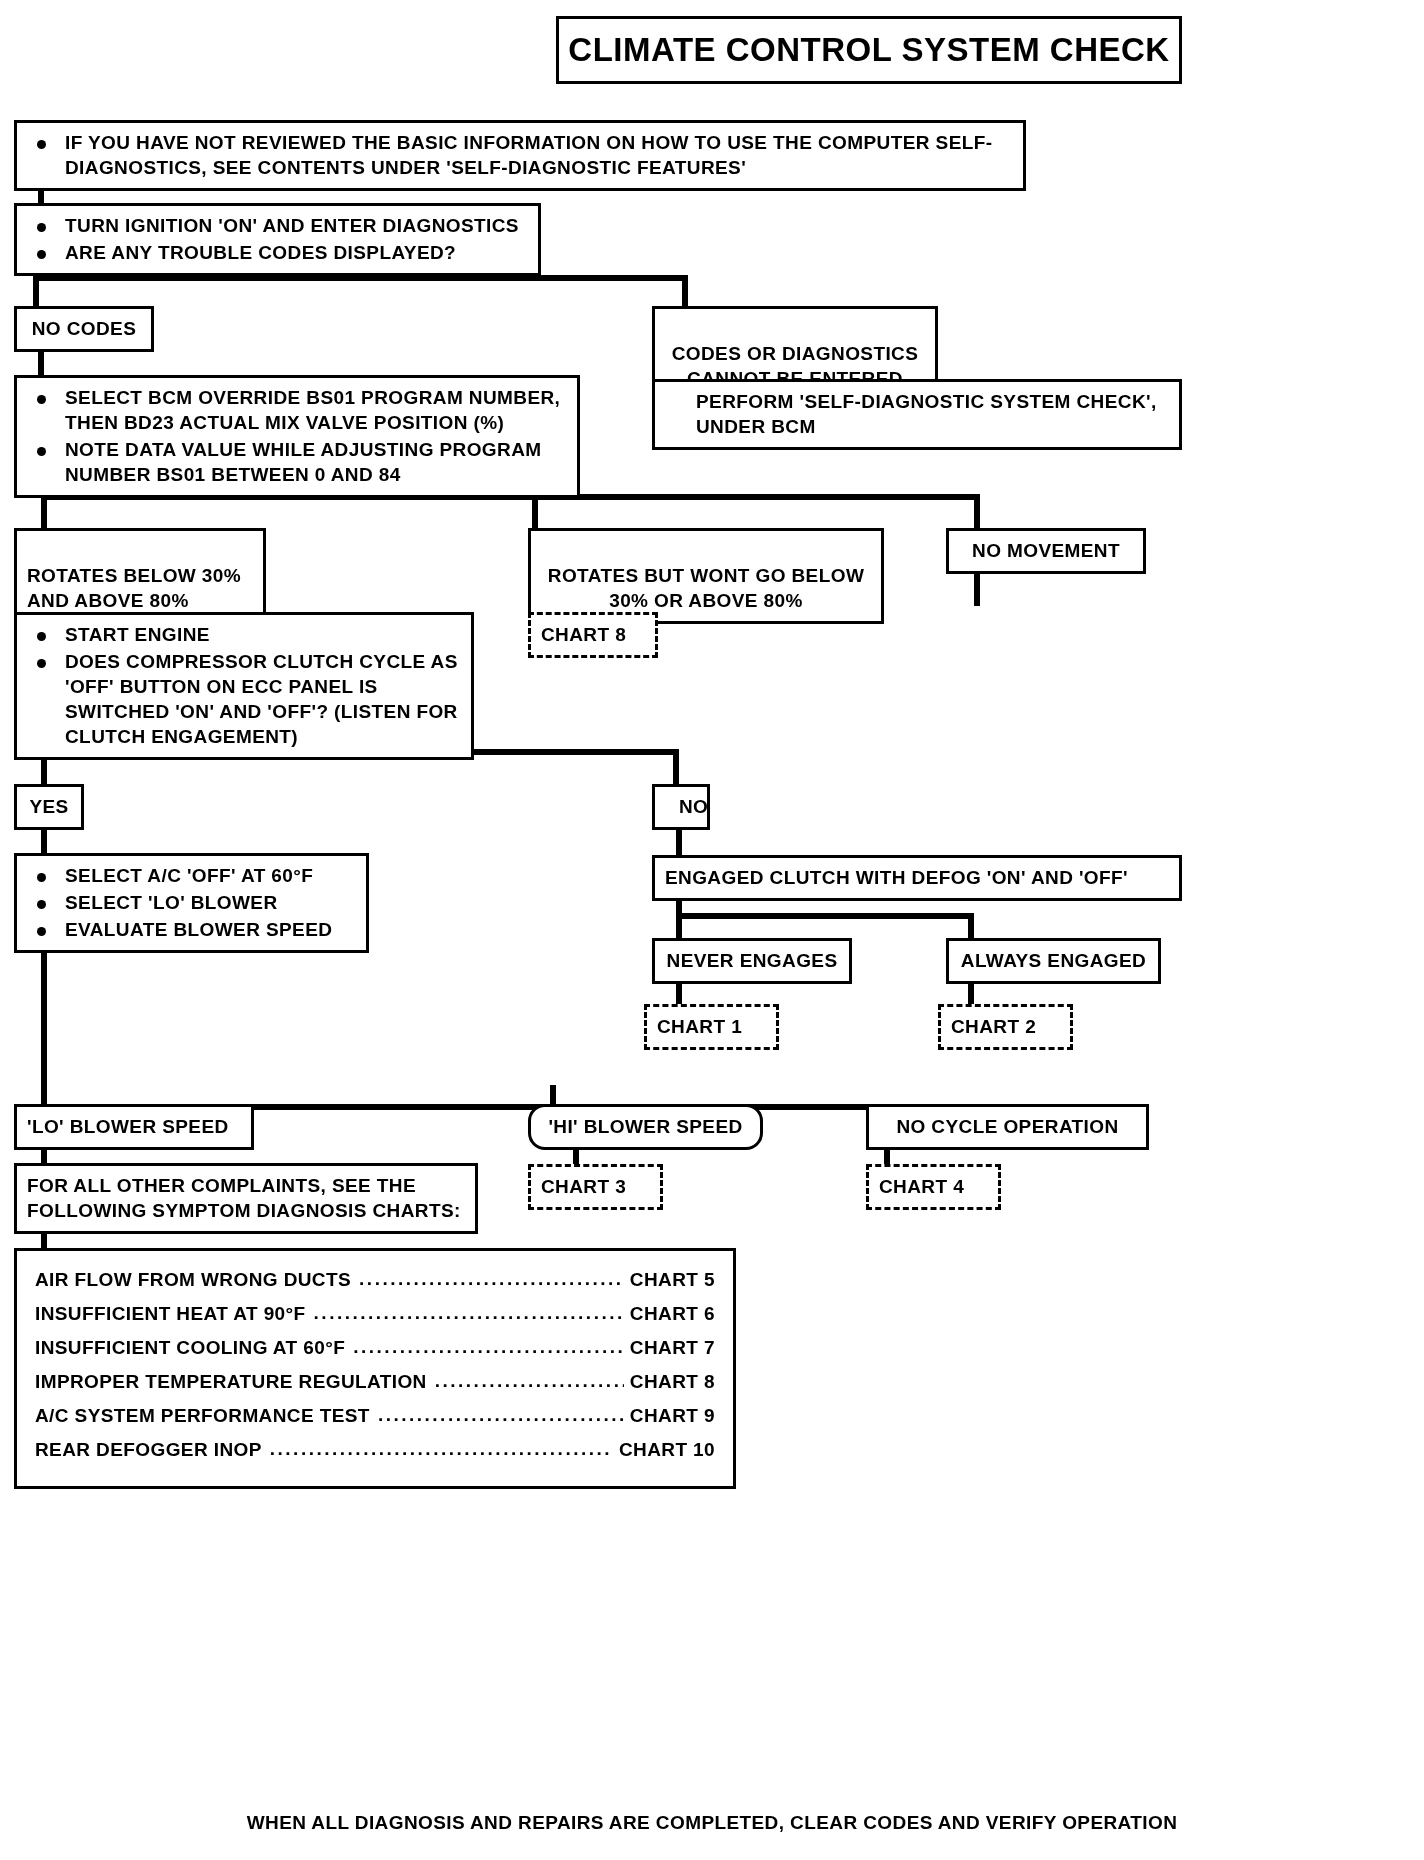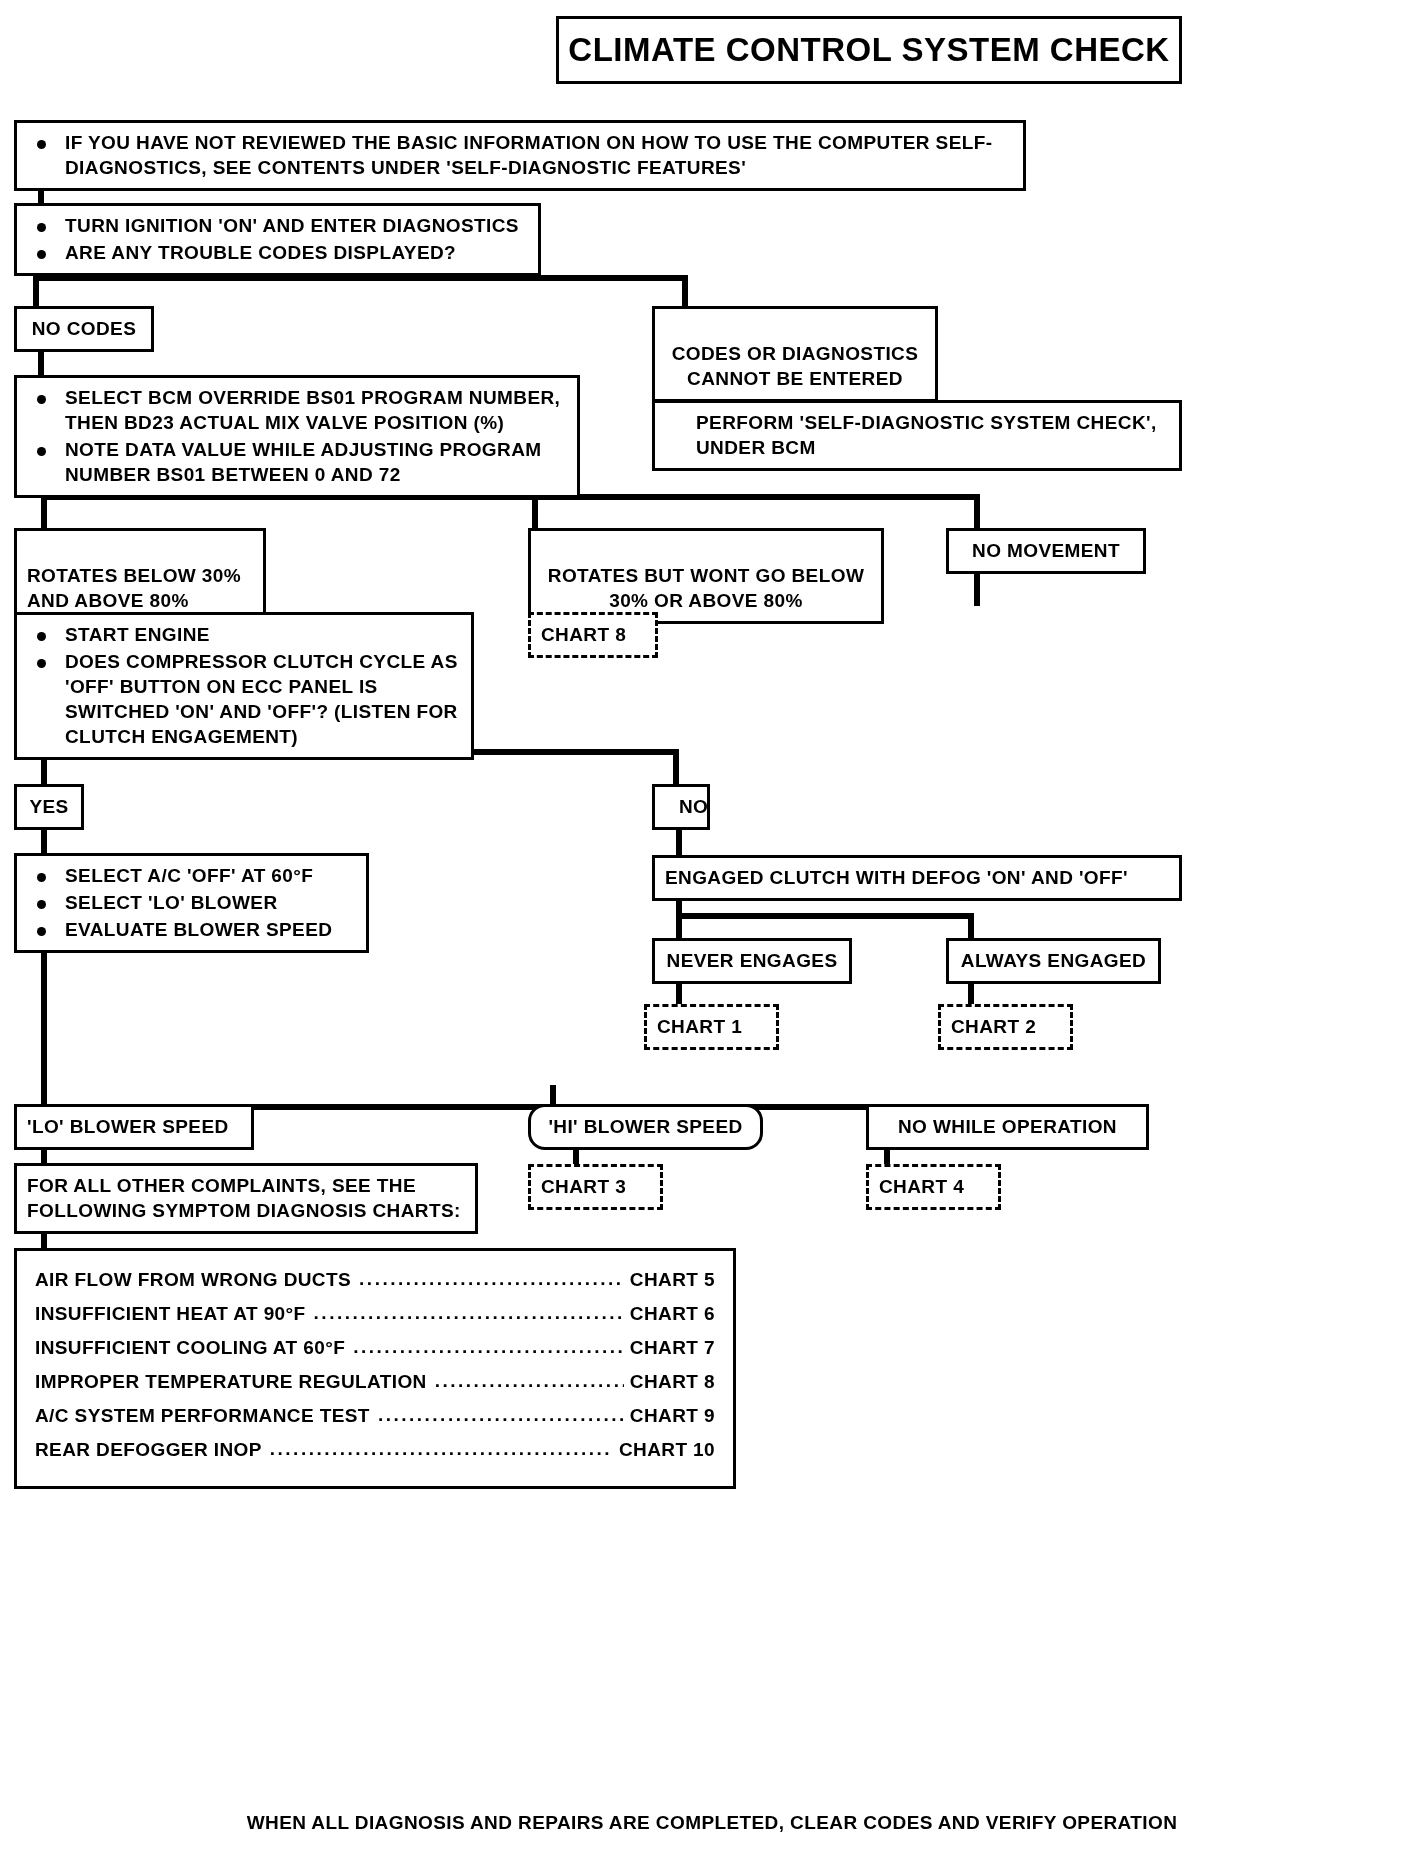--- a/index.html
+++ b/index.html
@@ -142,33 +142,33 @@
     <span>NO CODES</span>
   </div>
   <div class="ln" style="left:38px;top:340px;width:6px;height:35px;"></div>
 
   <div class="box pad ctr" style="left:652px;top:306px;width:286px;white-space:pre-line;">
     <span>CODES OR DIAGNOSTICS
 CANNOT BE ENTERED</span>
   </div>
   <div class="ln" style="left:684px;top:364px;width:6px;height:18px;"></div>
 
-  <div class="box pad" style="left:652px;top:400px;width:530px;padding-left:41px;">
+  <div class="box pad" style="left:652px;top:379px;width:530px;padding-left:41px;">
     <span>PERFORM  'SELF-DIAGNOSTIC SYSTEM CHECK', UNDER BCM</span>
   </div>
 
   <div class="box pad" style="left:14px;top:375px;width:566px;">
     <ul class="bl">
       <li>
         <span class="bullet"></span>
         <span>SELECT BCM OVERRIDE BS01 PROGRAM NUMBER, THEN BD23 ACTUAL MIX VALVE POSITION (%)</span>
       </li>
       <li>
         <span class="bullet"></span>
-        <span>NOTE DATA VALUE WHILE ADJUSTING PROGRAM NUMBER BS01 BETWEEN 0 AND 72</span>
+        <span>NOTE DATA VALUE WHILE ADJUSTING PROGRAM NUMBER BS01 BETWEEN 0 AND 84</span>
       </li>
     </ul>
   </div>
 
   <div class="ln" style="left:41px;top:472px;width:6px;height:28px;"></div>
   <div class="ln" style="left:41px;top:494px;width:939px;height:6px;"></div>
   <div class="ln" style="left:41px;top:494px;width:6px;height:36px;"></div>
   <div class="ln" style="left:532px;top:494px;width:6px;height:36px;"></div>
   <div class="ln" style="left:974px;top:494px;width:6px;height:36px;"></div>
 
@@ -273,21 +273,21 @@
   <div class="ln" style="left:573px;top:1104px;width:6px;height:36px;"></div>
   <div class="ln" style="left:884px;top:1104px;width:6px;height:36px;"></div>
 
   <div class="box pad" style="left:14px;top:1104px;width:240px;">
     <span>'LO' BLOWER SPEED</span>
   </div>
   <div class="box pad ctr" style="left:528px;top:1104px;width:235px;border-radius:17px;">
     <span>'HI' BLOWER SPEED</span>
   </div>
   <div class="box pad ctr" style="left:866px;top:1104px;width:283px;">
-    <span>NO WHILE OPERATION</span>
+    <span>NO CYCLE OPERATION</span>
   </div>
 
   <div class="ln" style="left:41px;top:1138px;width:6px;height:26px;"></div>
   <div class="ln" style="left:573px;top:1138px;width:6px;height:28px;"></div>
   <div class="ln" style="left:884px;top:1138px;width:6px;height:28px;"></div>
 
   <div class="box dashed pad" style="left:528px;top:1164px;width:135px;">
     <span>CHART 3</span>
   </div>
   <div class="box dashed pad" style="left:866px;top:1164px;width:135px;">

